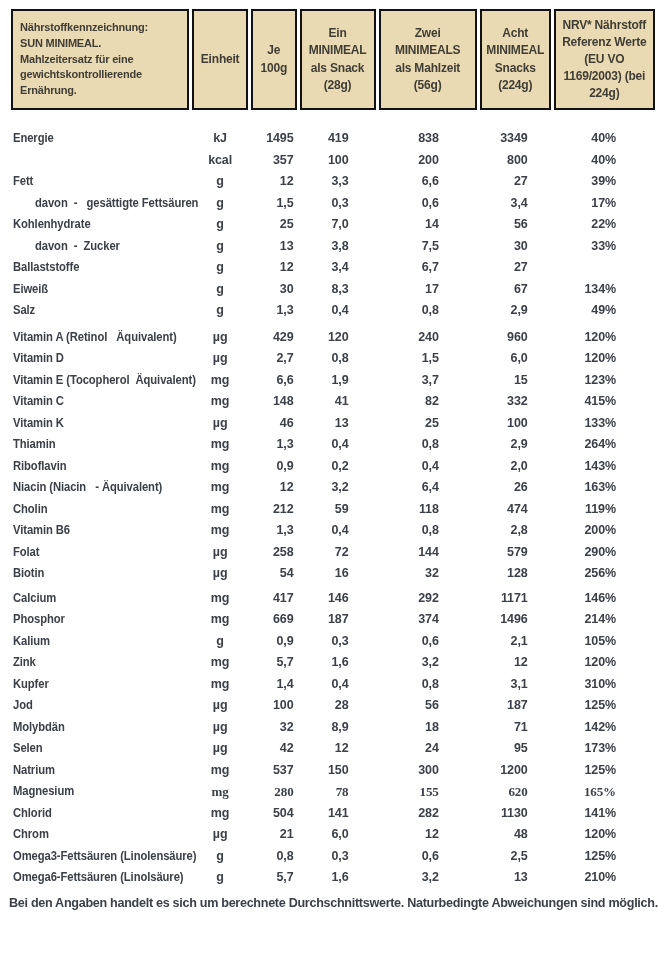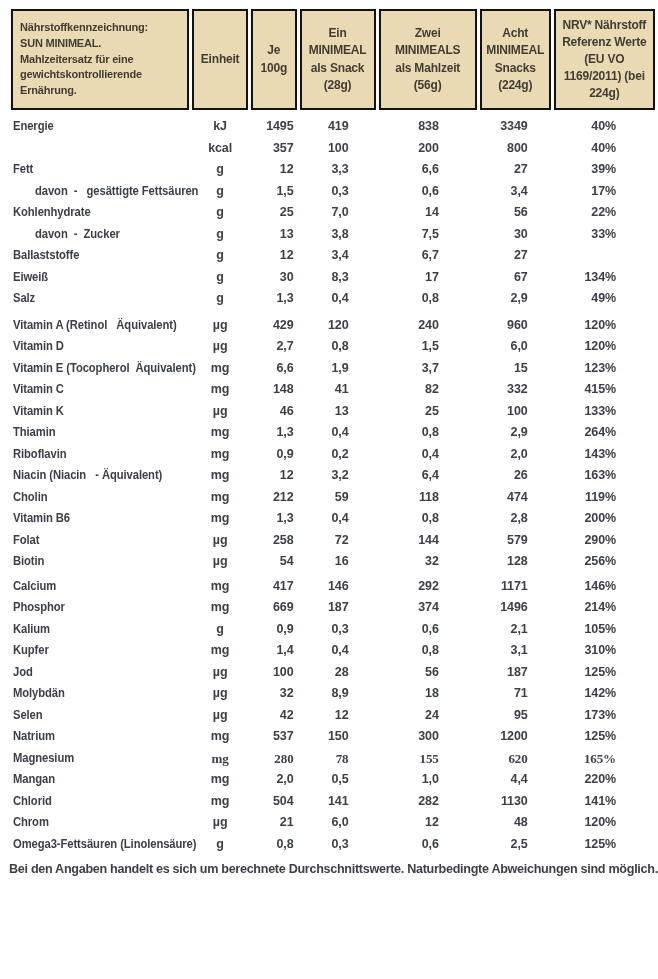--- a/index.html
+++ b/index.html
@@ -22,21 +22,21 @@
     font-size:12px; font-weight:bold; line-height:1.42;
     height:93px; vertical-align:middle; text-align:center;
     white-space:pre-line; padding:2px 2px; letter-spacing:-0.2px;
   }
   th.title { text-align:left; padding-left:7px; font-size:11px; }
 
   tbody td {
     font-size:12.5px; line-height:21.5px; padding:0;
     color:#3B3F48; vertical-align:bottom; letter-spacing:-0.1px;
   }
-  tr.first td { padding-top:6px;margin-top:10px; }
+  tr.first td { padding-top:18px;margin-top:10px; }
   tr.gap td   { padding-top:5px; }
   tr.gap2 td  { padding-top:3px; }
 
   td.label { padding-left:2px; overflow:visible; }
   td.label .lbl {
     display:inline-block; white-space:pre;
     transform:scaleX(0.9); transform-origin:0 50%;
   }
   tr.indent td.label { padding-left:24px; }
 
@@ -87,21 +87,21 @@
         <th class="hcell">Zwei MINIMEALS
 als Mahlzeit
 (56g)</th>
         <th class="hcell">Acht
 MINIMEAL
 Snacks
 (224g)</th>
         <th class="hcell">NRV* Nährstoff
 Referenz Werte
 (EU VO
-1169/2011) (bei
+1169/2003) (bei
 224g)</th>
       </tr>
     </thead>
     <tbody>
         <tr class="first">
           <td class="label"><span class="lbl">Energie</span></td>
           <td class="unit">kJ</td>
           <td class="num v100">1495</td>
           <td class="num v28">419</td>
           <td class="num v56">838</td>
@@ -309,20 +309,29 @@
         <tr>
           <td class="label"><span class="lbl">Kalium</span></td>
           <td class="unit">g</td>
           <td class="num v100">0,9</td>
           <td class="num v28">0,3</td>
           <td class="num v56">0,6</td>
           <td class="num v224">2,1</td>
           <td class="num vnrv">105%</td>
         </tr>
         <tr>
+          <td class="label"><span class="lbl">Zink</span></td>
+          <td class="unit">mg</td>
+          <td class="num v100">5,7</td>
+          <td class="num v28">1,6</td>
+          <td class="num v56">3,2</td>
+          <td class="num v224">12</td>
+          <td class="num vnrv">120%</td>
+        </tr>
+        <tr>
           <td class="label"><span class="lbl">Kupfer</span></td>
           <td class="unit">mg</td>
           <td class="num v100">1,4</td>
           <td class="num v28">0,4</td>
           <td class="num v56">0,8</td>
           <td class="num v224">3,1</td>
           <td class="num vnrv">310%</td>
         </tr>
         <tr>
           <td class="label"><span class="lbl">Jod</span></td>
@@ -363,29 +372,20 @@
         <tr class="serif">
           <td class="label"><span class="lbl">Magnesium</span></td>
           <td class="unit">mg</td>
           <td class="num v100">280</td>
           <td class="num v28">78</td>
           <td class="num v56">155</td>
           <td class="num v224">620</td>
           <td class="num vnrv">165%</td>
         </tr>
         <tr>
-          <td class="label"><span class="lbl">Mangan</span></td>
-          <td class="unit">mg</td>
-          <td class="num v100">2,0</td>
-          <td class="num v28">0,5</td>
-          <td class="num v56">1,0</td>
-          <td class="num v224">4,4</td>
-          <td class="num vnrv">220%</td>
-        </tr>
-        <tr>
           <td class="label"><span class="lbl">Chlorid</span></td>
           <td class="unit">mg</td>
           <td class="num v100">504</td>
           <td class="num v28">141</td>
           <td class="num v56">282</td>
           <td class="num v224">1130</td>
           <td class="num vnrv">141%</td>
         </tr>
         <tr>
           <td class="label"><span class="lbl">Chrom</span></td>
@@ -398,17 +398,26 @@
         </tr>
         <tr>
           <td class="label"><span class="lbl">Omega3-Fettsäuren (Linolensäure)</span></td>
           <td class="unit">g</td>
           <td class="num v100">0,8</td>
           <td class="num v28">0,3</td>
           <td class="num v56">0,6</td>
           <td class="num v224">2,5</td>
           <td class="num vnrv">125%</td>
         </tr>
+        <tr>
+          <td class="label"><span class="lbl">Omega6-Fettsäuren (Linolsäure)</span></td>
+          <td class="unit">g</td>
+          <td class="num v100">5,7</td>
+          <td class="num v28">1,6</td>
+          <td class="num v56">3,2</td>
+          <td class="num v224">13</td>
+          <td class="num vnrv">210%</td>
+        </tr>
       </tbody>
   </table>
 
   <div class="footer-note">Bei den Angaben handelt es sich um berechnete Durchschnittswerte. Naturbedingte Abweichungen sind möglich.</div>
 </div>
 
 </body></html>

